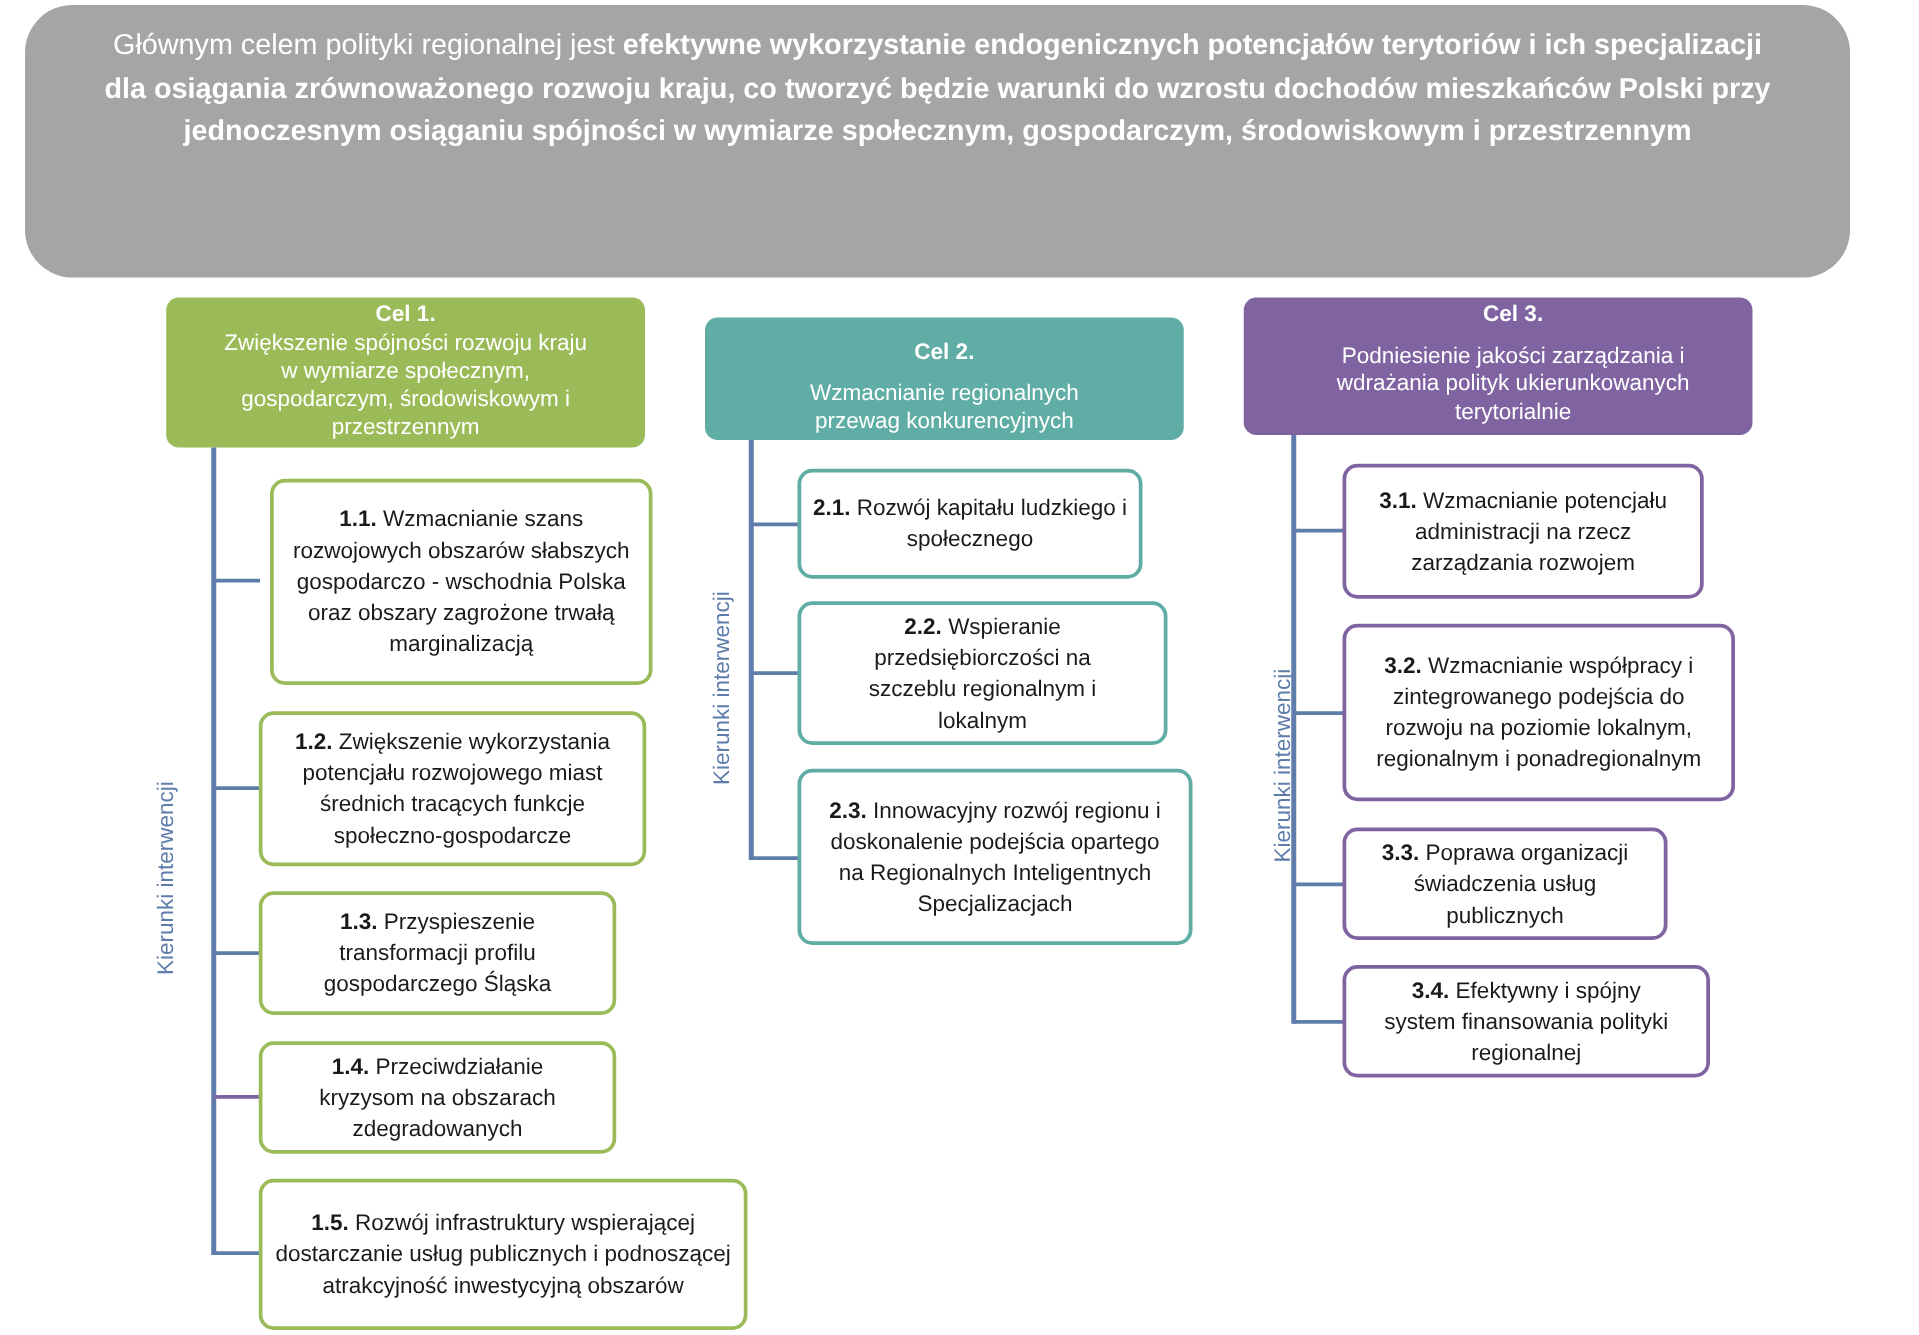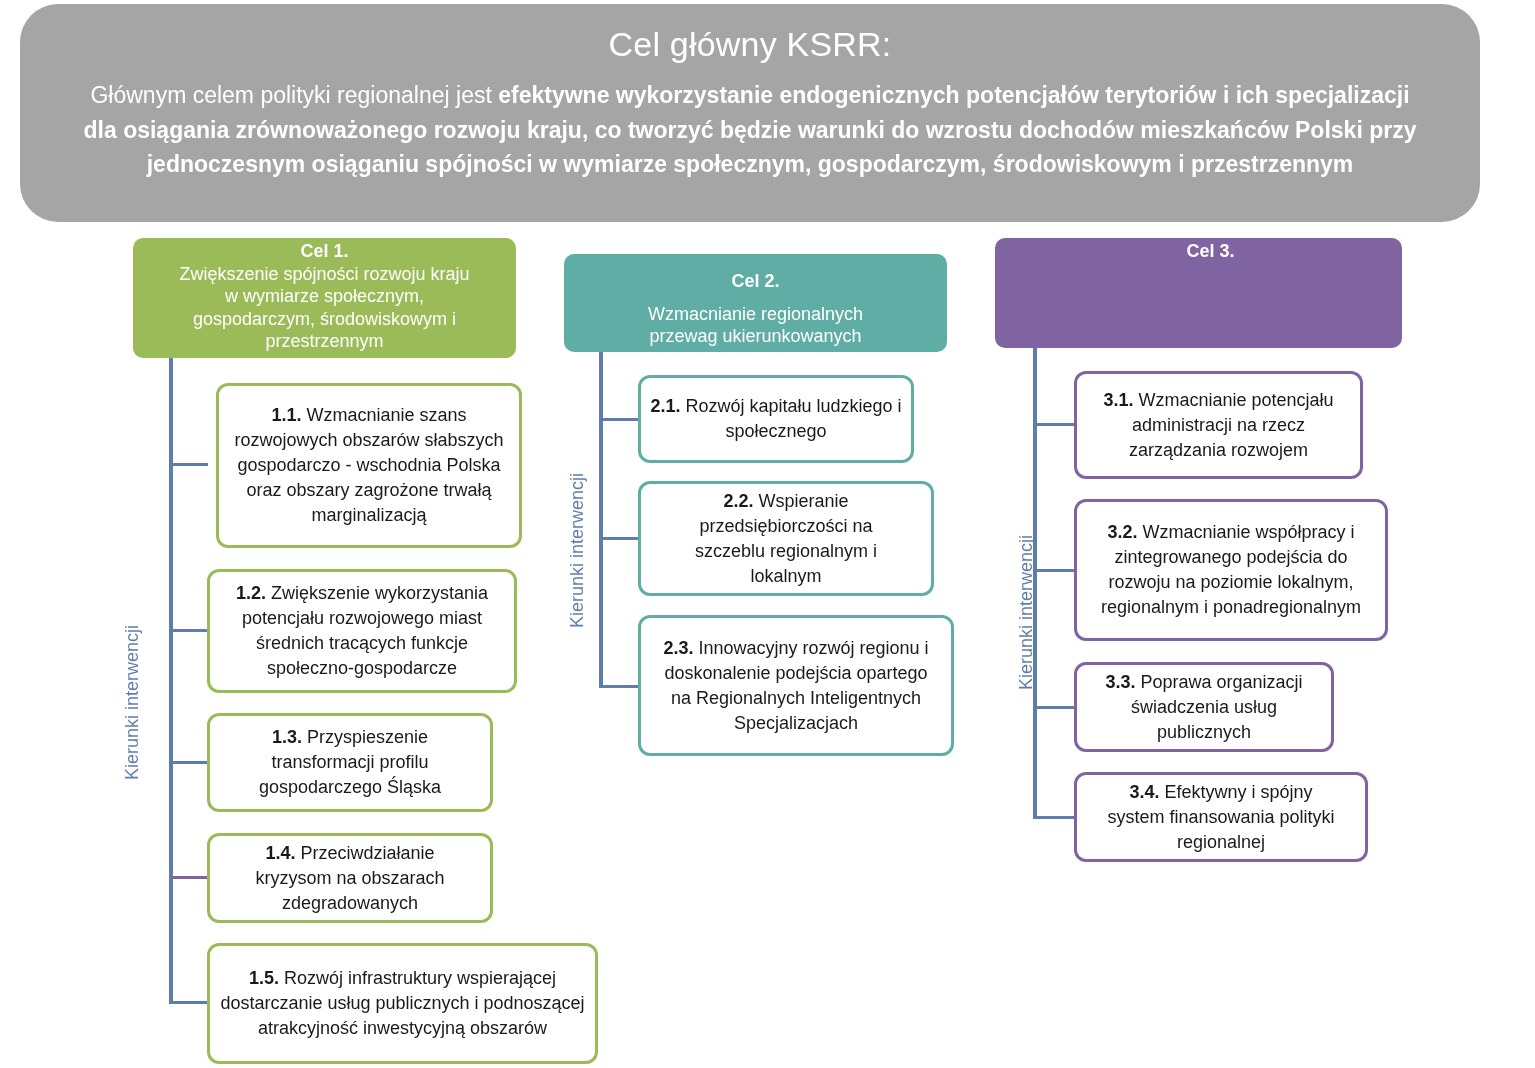--- a/index.html
+++ b/index.html
@@ -50,21 +50,20 @@
     .dir span.txt { display: block; }
     .dir b { font-weight: bold; }
     .dir.green { border-color: #9bbb59; }
     .dir.teal { border-color: #5fada4; }
     .dir.purple { border-color: #8064a2; }
   </style>
 </head>
 <body>
 
 <div class="main-goal">
-  <div class="title">Cel główny KSRR:</div>
   <div class="desc"><span>Głównym celem polityki regionalnej jest </span><b>efektywne wykorzystanie endogenicznych potencjałów terytoriów i ich specjalizacji dla osiągania zrównoważonego rozwoju kraju, co tworzyć będzie warunki do wzrostu dochodów mieszkańców Polski przy jednoczesnym  osiąganiu spójności w wymiarze społecznym, gospodarczym, środowiskowym i przestrzennym</b></div>
 </div>
 
 <div class="goal goal-1">
   <span class="num">Cel 1.</span>
   <span style="display:block;margin:0 40px;">Zwiększenie spójności rozwoju kraju w wymiarze społecznym, gospodarczym, środowiskowym i przestrzennym</span>
 </div>
 <div class="trunk" style="left:169px; top:358px; height:646px;"></div>
 <div class="branch" style="left:171px; top:463px; width:37px;"></div>
 <div class="branch" style="left:171px; top:629px; width:37px;"></div>
@@ -84,40 +83,41 @@
 </div>
 <div class="dir green" style="left:207px; top:833px; width:286px; height:90px;">
   <span class="txt" style="padding:0 24px;"><b>1.4.</b> <span>Przeciwdziałanie kryzysom na obszarach zdegradowanych</span></span>
 </div>
 <div class="dir green" style="left:207px; top:943px; width:391px; height:121px;">
   <span class="txt"><b>1.5.</b> <span> Rozwój infrastruktury wspierającej dostarczanie usług publicznych  i podnoszącej atrakcyjność inwestycyjną obszarów</span></span>
 </div>
 
 <div class="goal goal-2">
   <span class="num">Cel 2.</span>
-  <span style="display:block;margin:0 50px;">Wzmacnianie regionalnych przewag ukierunkowanych</span>
+  <span style="display:block;margin:0 50px;">Wzmacnianie regionalnych przewag konkurencyjnych</span>
 </div>
 <div class="trunk" style="left:599px; top:352px; height:336px;"></div>
 <div class="branch" style="left:601px; top:418px; width:38px;"></div>
 <div class="branch" style="left:601px; top:537px; width:38px;"></div>
 <div class="branch" style="left:601px; top:685px; width:38px;"></div>
 <div class="vlabel" style="left:567px; top:628px;">Kierunki interwencji</div>
 
 <div class="dir teal" style="left:638px; top:375px; width:276px; height:88px;">
   <span class="txt"><b>2.1.</b> <span>Rozwój kapitału ludzkiego i społecznego</span></span>
 </div>
 <div class="dir teal" style="left:638px; top:481px; width:296px; height:115px;">
   <span class="txt" style="padding:0 20px;"><b>2.2.</b> <span>Wspieranie przedsiębiorczości na szczeblu regionalnym i lokalnym</span></span>
 </div>
 <div class="dir teal" style="left:638px; top:615px; width:316px; height:141px;">
   <span class="txt" style="padding:0 14px;"><b>2.3.</b> <span>Innowacyjny rozwój regionu i doskonalenie podejścia opartego na Regionalnych Inteligentnych Specjalizacjach</span></span>
 </div>
 
 <div class="goal goal-3">
   <span class="num">Cel 3.</span>
+  <span style="display:block;margin:0 30px;">Podniesienie jakości zarządzania i wdrażania polityk ukierunkowanych terytorialnie</span>
 </div>
 <div class="trunk" style="left:1033px; top:348px; height:471px;"></div>
 <div class="branch" style="left:1035px; top:423px; width:40px;"></div>
 <div class="branch" style="left:1035px; top:569px; width:40px;"></div>
 <div class="branch" style="left:1035px; top:706px; width:40px;"></div>
 <div class="branch" style="left:1035px; top:816px; width:40px;"></div>
 <div class="vlabel" style="left:1016px; top:690px;">Kierunki interwencji</div>
 
 <div class="dir purple" style="left:1074px; top:371px; width:289px; height:108px;">
   <span class="txt"><b>3.1.</b> <span>Wzmacnianie potencjału administracji na rzecz zarządzania rozwojem</span></span>

